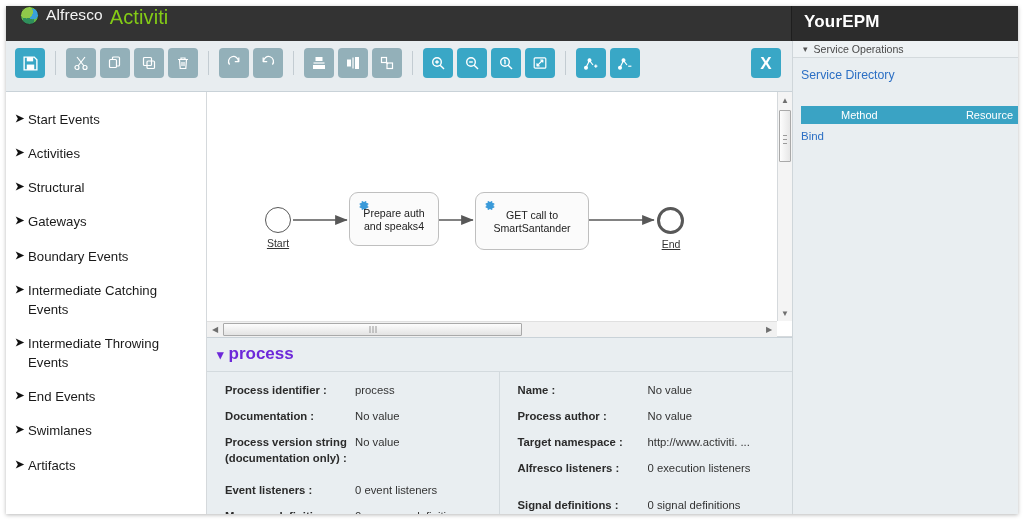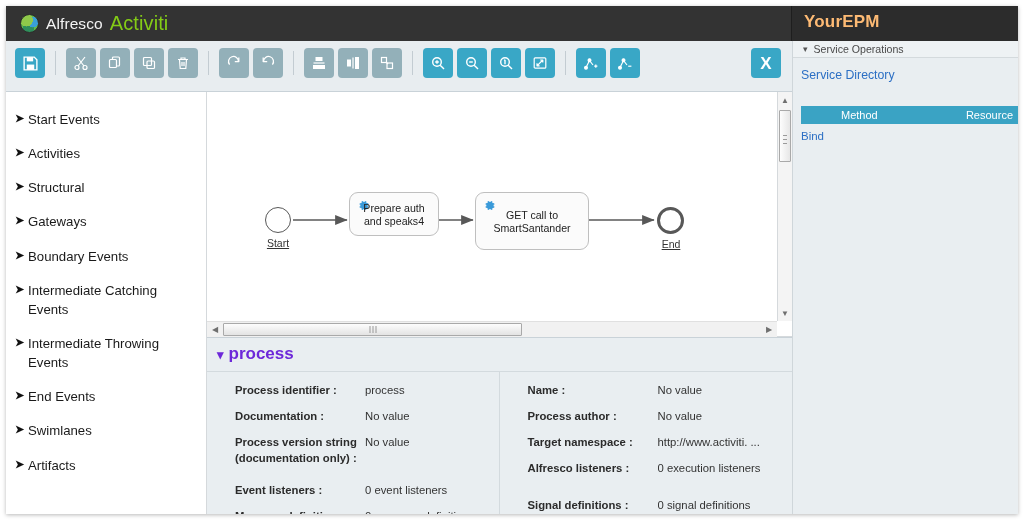--- a/index.html
+++ b/index.html
@@ -24,21 +24,21 @@
   }
 
   
   .topbar {
     position: absolute; left: 0; top: 0;
     height: 35px; width: 100%;
     background: #333333;
   }
   .brand {
     position: absolute; left: 14px; top: 0;
-    height: 35px; display: flex; align-items: center; gap: 7px;
+    height: 35px; display: flex; gap: 7px;
   }
   .brand-logo {
     width: 19px; height: 19px; border-radius: 50%;
     background:
       radial-gradient(circle at 32% 30%, #8fc94a 0 38%, transparent 39%),
       radial-gradient(circle at 70% 42%, #3aa0d8 0 34%, transparent 35%),
       radial-gradient(circle at 45% 74%, #2f8f5c 0 36%, transparent 37%),
       #63b84a;
     border: 1px solid #2b2b2b;
     box-sizing: border-box;
@@ -51,21 +51,21 @@
   }
 
   .epm-header {
     position: absolute; right: 0; top: 0;
     width: 226px; height: 35px;
     background: #2c2c2c;
     border-left: 1px solid #1e1e1e;
   }
   .epm-title {
     position: absolute; left: 12px; top: 6px;
-    color: #fdba74; font-size: 17px; font-weight: bold;
+    color: #ffffff; font-size: 17px; font-weight: bold;
     letter-spacing: .2px;
   }
 
   
   .toolbar {
     position: absolute; left: 0; top: 35px;
     width: 786px; height: 51px;
     background: #e8edf0;
     border-bottom: 1px solid #c9d2d8;
     box-sizing: border-box;
@@ -231,21 +231,21 @@
     position: absolute; left: 0; right: 0; top: 34px; bottom: 0;
     display: flex;
   }
   .props-col {
     width: 50%; padding: 8px 0 0 0; box-sizing: border-box;
     position: relative;
   }
   .props-col.left  { border-right: 1px solid #d3dade; }
   .prop-row {
     display: flex; align-items: flex-start;
-    padding: 2px 6px 2px 28px;
+    padding: 2px 6px 2px 18px;
     min-height: 22px;
   }
   .prop-key {
     width: 130px; flex: none;
     font-size: 11.3px; font-weight: bold; color: #2b2b2b;
     line-height: 1.45;
   }
   .prop-val {
     font-size: 11.3px; color: #333;
     line-height: 1.45;
@@ -494,21 +494,21 @@
             </marker>
           </defs>
           <line x1="86" y1="128" x2="140" y2="128" stroke="#585858" stroke-width="1.4" marker-end="url(#arr)"></line>
           <line x1="232" y1="128" x2="266" y2="128" stroke="#585858" stroke-width="1.4" marker-end="url(#arr)"></line>
           <line x1="382" y1="128" x2="447" y2="128" stroke="#585858" stroke-width="1.4" marker-end="url(#arr)"></line>
         </svg>
 
         <div class="ev-circle ev-start" style="left:58px;top:115px;width:26px;height:26px;"></div>
         <div class="ev-label" style="left:44px;top:145px;width:54px;">Start</div>
 
-        <div class="task" style="left:142px;top:100px;width:90px;height:44px;">
+        <div class="task" style="left:142px;top:100px;width:90px;height:54px;">
           <span class="gear">
             <svg width="13" height="13" viewBox="0 0 16 16" fill="currentColor">
               <path d="M8 5.1A2.9 2.9 0 108 10.9 2.9 2.9 0 008 5.1zm0 4.3A1.4 1.4 0 118 6.6a1.4 1.4 0 010 2.8z"></path>
               <path d="M14.2 9.2l-1.2-.4a5.2 5.2 0 000-1.6l1.2-.4-.6-1.9-1.2.4a5.2 5.2 0 00-1.1-1.1l.4-1.2-1.9-.6-.4 1.2a5.2 5.2 0 00-1.6 0L7.4 2.4l-1.9.6.4 1.2a5.2 5.2 0 00-1.1 1.1l-1.2-.4-.6 1.9 1.2.4a5.2 5.2 0 000 1.6l-1.2.4.6 1.9 1.2-.4a5.2 5.2 0 001.1 1.1l-.4 1.2 1.9.6.4-1.2a5.2 5.2 0 001.6 0l.4 1.2 1.9-.6-.4-1.2a5.2 5.2 0 001.1-1.1l1.2.4z"></path>
             </svg>
           </span>
           <div class="task-label">
             <span>Prepare auth</span><br>
             <span>and speaks4</span>
           </div>

